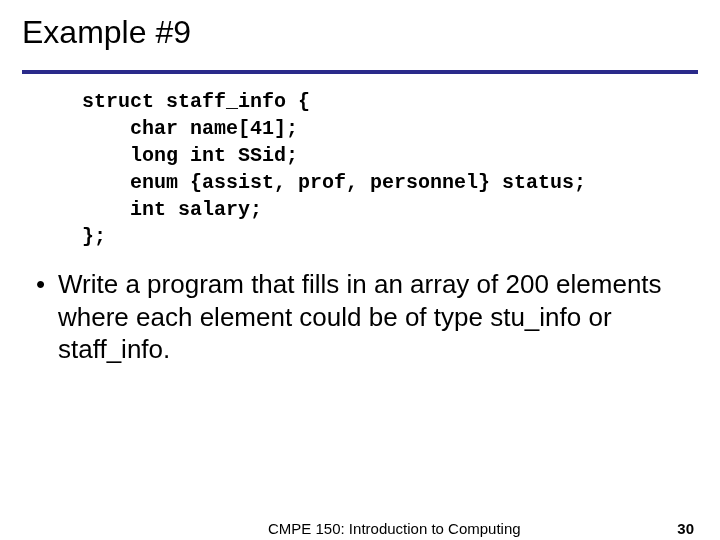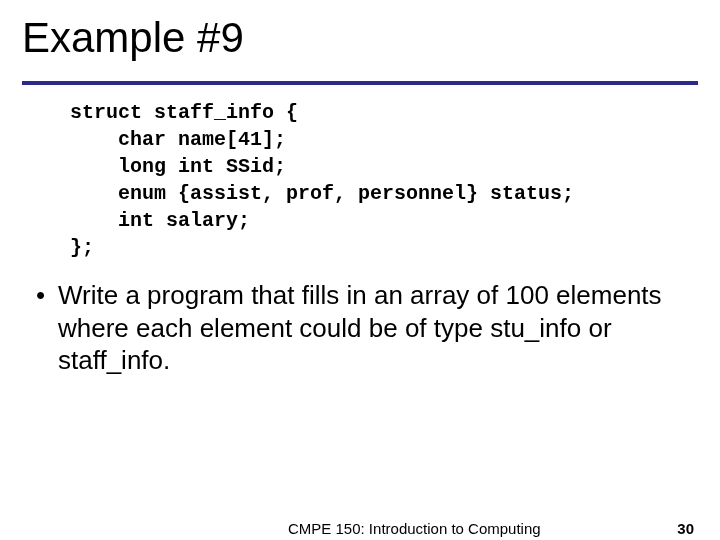--- a/index.html
+++ b/index.html
@@ -1,45 +1,45 @@
 <!DOCTYPE html>
 <html><head>
 <meta charset="utf-8">
 <style>
   * { margin: 0; padding: 0; box-sizing: border-box; }
   html, body { width: 720px; height: 540px; background: #fff; font-family: "Comic Sans MS", "Comic Sans", cursive, sans-serif; color: #000; }
   .slide { position: relative; width: 720px; height: 540px; padding: 14px 22px 0 22px; }
-  .title { font-size: 42px; font-weight: 400; margin-bottom: 19px; }
+  .title { font-size: 32px; font-weight: 400; margin-bottom: 19px; }
   .rule { border: none; border-top: 4px solid #2a2a8a; margin: 6px 0 14px 0; }
   .bullet { font-size: 26px; margin: 4px 0 10px 14px; }
   .bullet .dot { display: inline-block; width: 22px; }
-  .code { font-family: "Courier New", Courier, monospace; font-weight: bold; font-size: 20px; line-height: 1.35; margin-left: 48px; white-space: pre; }
+  .code { font-family: "Courier New", Courier, monospace; font-weight: bold; font-size: 20px; line-height: 1.35; margin-left: 60px; white-space: pre; }
   .bullet2 { font-size: 26px; margin: 18px 0 0 14px; line-height: 1.25; }
   .bullet2 .dot { display: inline-block; width: 22px; vertical-align: top; }
   .bullet2 .txt { display: inline-block; width: 620px; }
   .footer { position: absolute; bottom: 20px; left: 0; width: 720px; font-size: 15px; }
-  .footer .course { position: absolute; left: 288px; }
+  .footer .course { position: absolute; left: 268px; }
   .footer .pagenum { position: absolute; right: 26px; font-weight: bold; }
 </style>
 </head>
 <body>
 
 <div class="slide">
   <div class="title">Example #9</div>
   <hr class="rule">
 
 
   <div class="code"><span>struct staff_info {</span>
 <span>    char name[41];</span>
 <span>    long int SSid;</span>
 <span>    enum {assist, prof, personnel} status;</span>
 <span>    int salary;</span>
 <span>};</span></div>
 
   <div class="bullet2">
-    <span class="dot">•</span><span class="txt">Write a program that fills in an array of 100 elements where each element could be of type stu_info or staff_info.</span>
+    <span class="dot">•</span><span class="txt">Write a program that fills in an array of 200 elements where each element could be of type stu_info or staff_info.</span>
   </div>
 
   <div class="footer">
     <span class="course">CMPE 150: Introduction to Computing</span>
     <span class="pagenum">30</span>
   </div>
 </div>
 
 </body></html>

